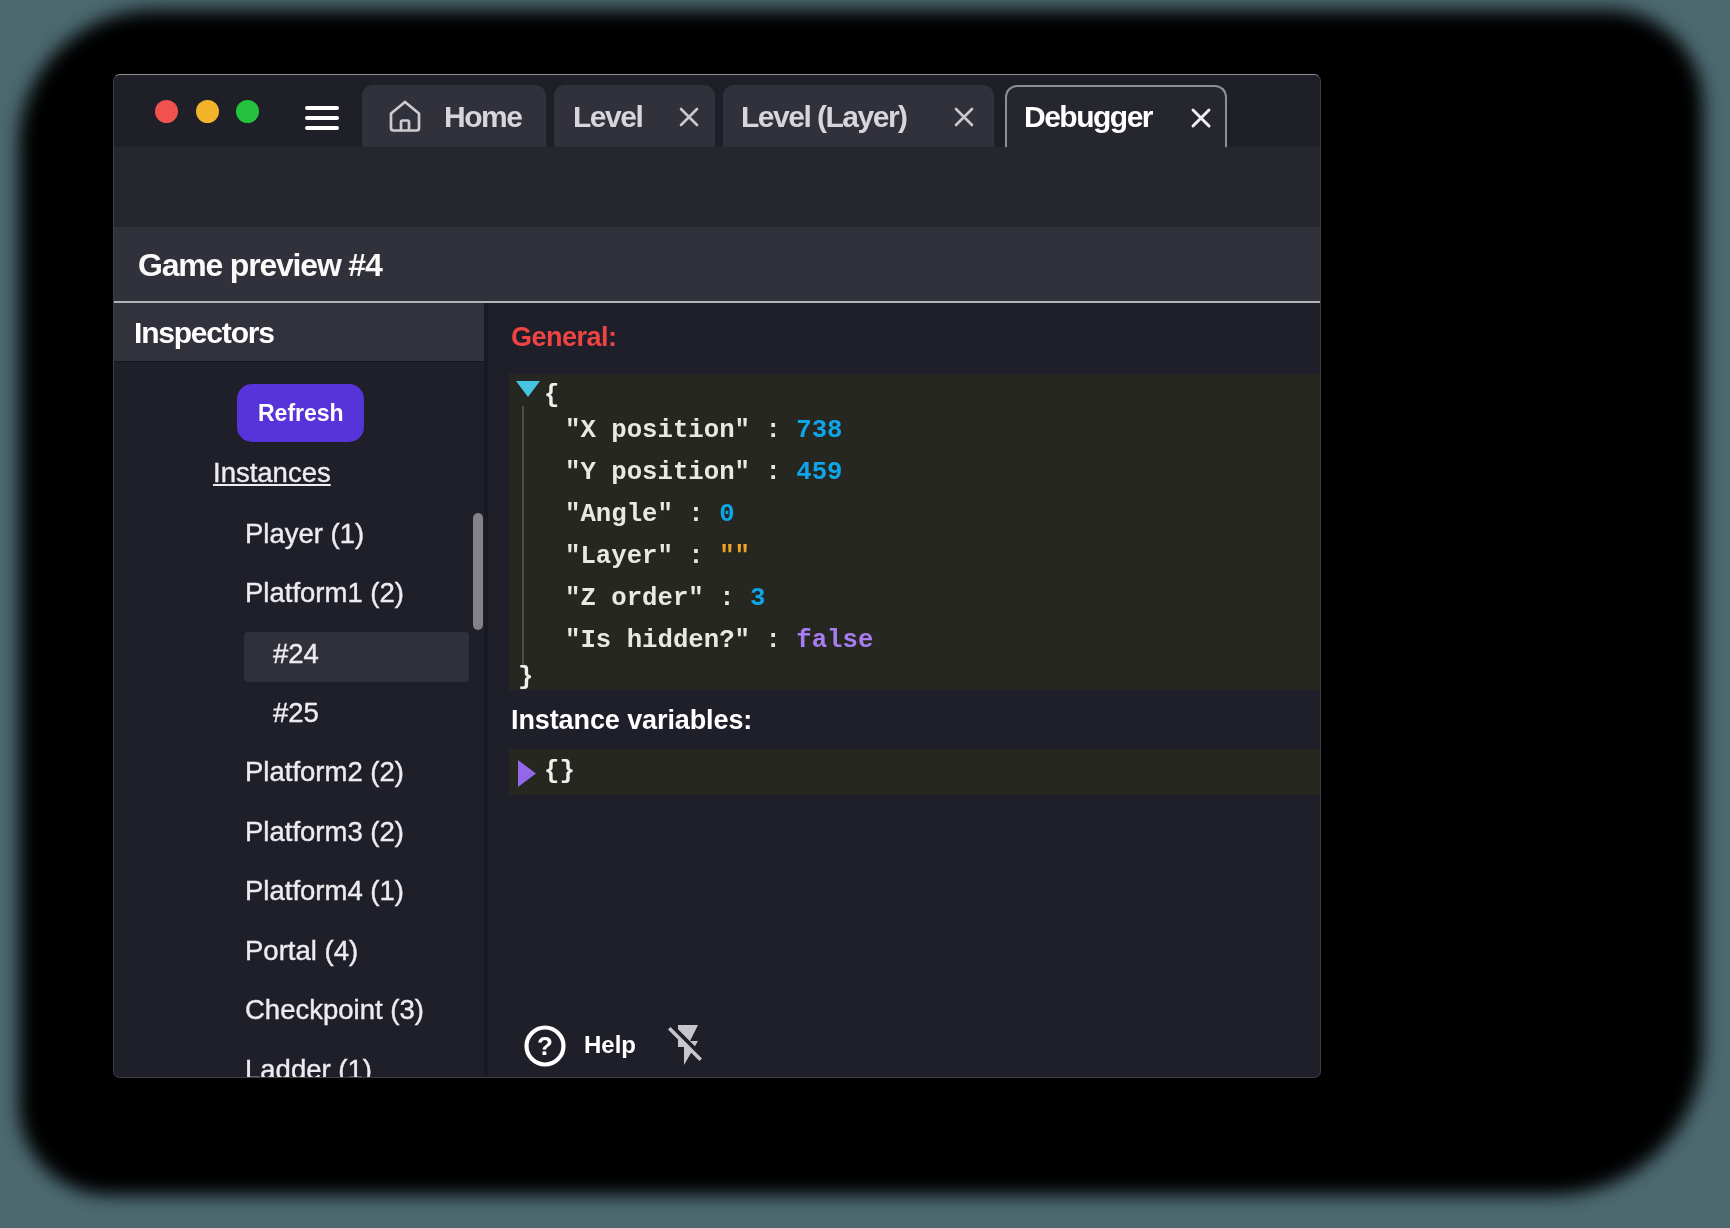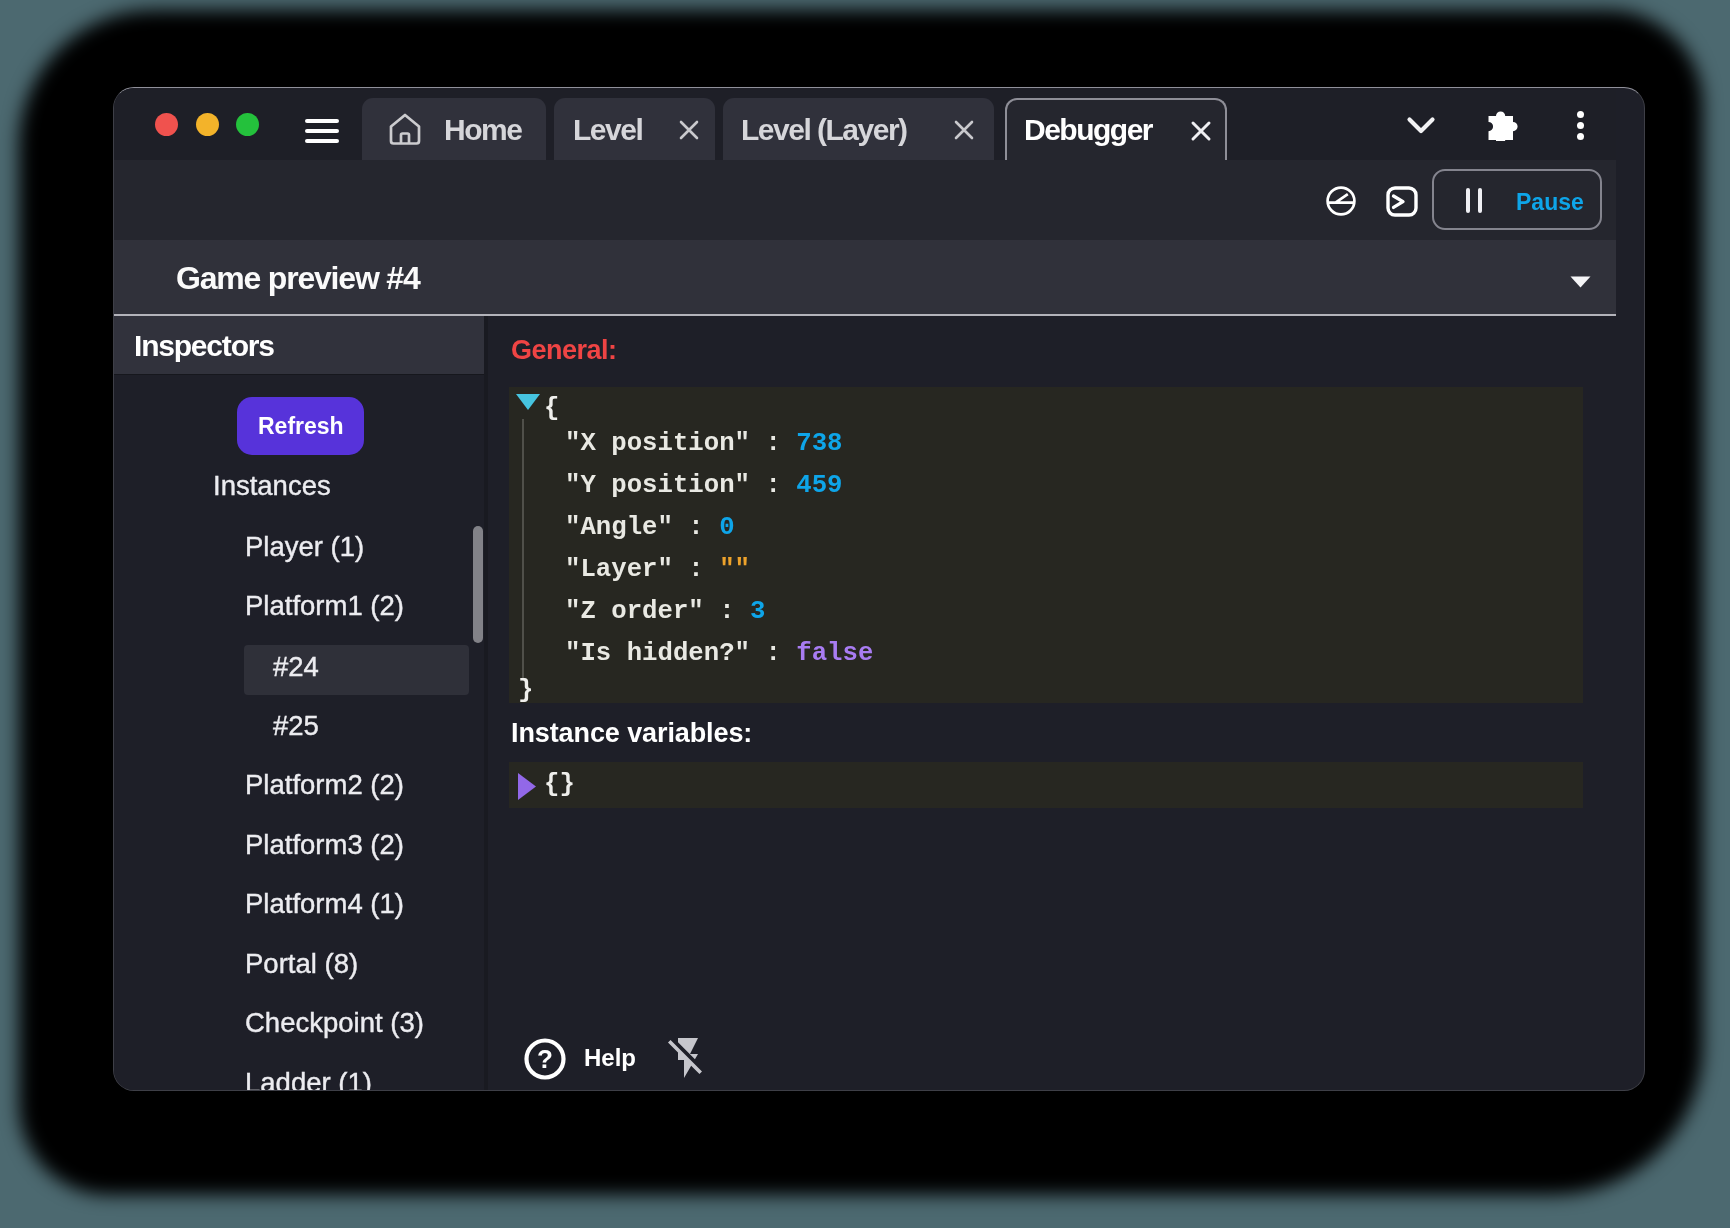--- a/index.html
+++ b/index.html
@@ -1,20 +1,20 @@
 <!DOCTYPE html>
 <html><head>
 <meta charset="utf-8">
 <style>
   html,body{margin:0;padding:0;background:#4c6970;width:1730px;height:1228px;overflow:hidden;}
   *{box-sizing:border-box;}
   body{font-family:"Liberation Sans", sans-serif;}
   .abs{position:absolute;}
-  #win{position:absolute;left:113px;top:87px;width:1532px;height:1004px;
-    background:#1e1f28;border-radius:21px;overflow:hidden;
+  #win{position:absolute;left:113px;top:74px;width:1208px;height:1004px;
+    background:#1e1f28;border-radius:7px;overflow:hidden;
     border:1px solid #3e3f47;border-top-color:#90909a;}
   #blob{position:absolute;left:19px;top:10px;width:1684px;height:1185px;background:#000;
     border-radius:135px 95px 150px 90px;filter:blur(9px);}
   .mono{font-family:"Liberation Mono", monospace;font-weight:bold;}
   .tabtxt{font-size:30px;font-weight:bold;letter-spacing:-1.5px;color:#d6d6da;line-height:36px;}
   .tree{font-size:27.5px;font-weight:normal;color:#ececf0;line-height:32px;letter-spacing:0px;-webkit-text-stroke:0.4px #ececf0;}
   .jrow{font-size:25.7px;color:#e9e9e3;line-height:30px;}
   .k{color:#e9e9e3;}
   .n{color:#0ea5e9;}
   .s{color:#eda22b;}
@@ -82,46 +82,46 @@
   <svg class="abs" style="left:1272px;top:98px;" width="32" height="31" viewBox="0 0 32 31">
     <rect x="2" y="2" width="28" height="27" rx="7" fill="none" stroke="#fff" stroke-width="3.4"></rect>
     <path d="M7.5 10 L17 15.7 L7.5 21.4" fill="none" stroke="#fff" stroke-width="3.3" stroke-linecap="round" stroke-linejoin="round"></path>
   </svg>
 
   <div class="abs" style="left:1318px;top:81px;width:170px;height:61px;border:2px solid #84848e;border-radius:13px;"></div>
   <div class="abs" style="left:1352px;top:100px;width:3.5px;height:25px;background:#efeff4;border-radius:2px;"></div>
   <div class="abs" style="left:1364px;top:100px;width:3.5px;height:25px;background:#efeff4;border-radius:2px;"></div>
   <div class="abs" style="left:1402px;top:101px;font-size:23px;font-weight:bold;color:#0ea5e9;line-height:26px;">Pause</div>
 
-  <div class="abs" style="left:24px;top:172px;font-size:32px;font-weight:bold;letter-spacing:-1.2px;color:#fafafa;line-height:36px;margin-left:38px;">Game preview #4</div>
+  <div class="abs" style="left:24px;top:172px;font-size:32px;font-weight:bold;letter-spacing:-1.2px;color:#fafafa;line-height:36px;">Game preview #4</div>
   <svg class="abs" style="left:1456px;top:188px;" width="21" height="12" viewBox="0 0 21 12">
     <path d="M0.5 0.5 L20.5 0.5 L10.5 11.5 Z" fill="#f5f5f7"></path>
   </svg>
 
   <div class="abs" style="left:0;top:228px;width:370px;height:776px;background:#1e1f28;"></div>
   <div class="abs" style="left:370px;top:228px;width:4px;height:776px;background:#191a21;"></div>
   <div class="abs" style="left:0;top:228px;width:370px;height:58px;background:#31323c;"></div>
   <div class="abs" style="left:0;top:286px;width:370px;height:1px;background:#16171d;"></div>
   <div class="abs" style="left:20px;top:240px;font-size:30px;font-weight:bold;letter-spacing:-1.2px;color:#ffffff;line-height:36px;">Inspectors</div>
 
   <div class="abs" style="left:123px;top:309px;width:127px;height:58px;background:#5733da;border-radius:15px;"></div>
   <div class="abs" style="left:144px;top:325px;font-size:23px;font-weight:bold;color:#ffffff;line-height:27px;">Refresh</div>
 
-  <div class="abs tree" style="left:99px;top:382px;">Instances</div>
+  <div class="abs tree" style="left:99px;top:382px;text-decoration:underline;">Instances</div>
 
   <div class="abs" style="left:130px;top:557px;width:225px;height:50px;background:#2f3039;border-radius:4px;"></div>
 
   <div class="abs tree" style="left:131px;top:443px;">Player (1)</div>
   <div class="abs tree" style="left:131px;top:502px;">Platform1 (2)</div>
   <div class="abs tree" style="left:159px;top:563px;">#24</div>
   <div class="abs tree" style="left:159px;top:622px;">#25</div>
   <div class="abs tree" style="left:131px;top:681px;">Platform2 (2)</div>
   <div class="abs tree" style="left:131px;top:741px;">Platform3 (2)</div>
   <div class="abs tree" style="left:131px;top:800px;">Platform4 (1)</div>
-  <div class="abs tree" style="left:131px;top:860px;">Portal (8)</div>
+  <div class="abs tree" style="left:131px;top:860px;">Portal (4)</div>
   <div class="abs tree" style="left:131px;top:919px;">Checkpoint (3)</div>
   <div class="abs tree" style="left:131px;top:979px;">Ladder (1)</div>
 
   <div class="abs" style="left:359px;top:438px;width:10px;height:117px;background:#828288;border-radius:5px;"></div>
 
   <div class="abs" style="left:397px;top:246px;font-size:27px;font-weight:bold;letter-spacing:-0.5px;color:#ef4444;line-height:32px;">General:</div>
 
   <div class="abs" style="left:395px;top:299px;width:1074px;height:316px;background:#272721;"></div>
   <svg class="abs" style="left:402px;top:306px;" width="24" height="16" viewBox="0 0 24 16">
     <path d="M0 0 L24 0 L12 16 Z" fill="#46c4e0"></path>

